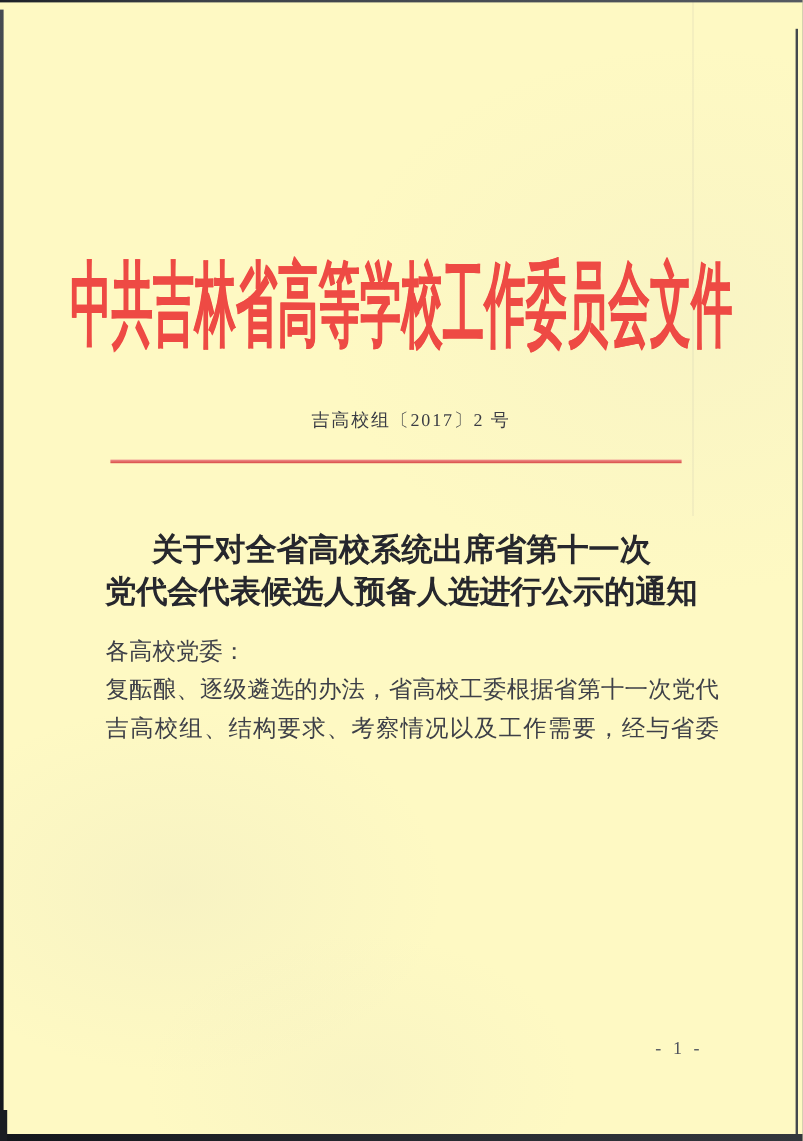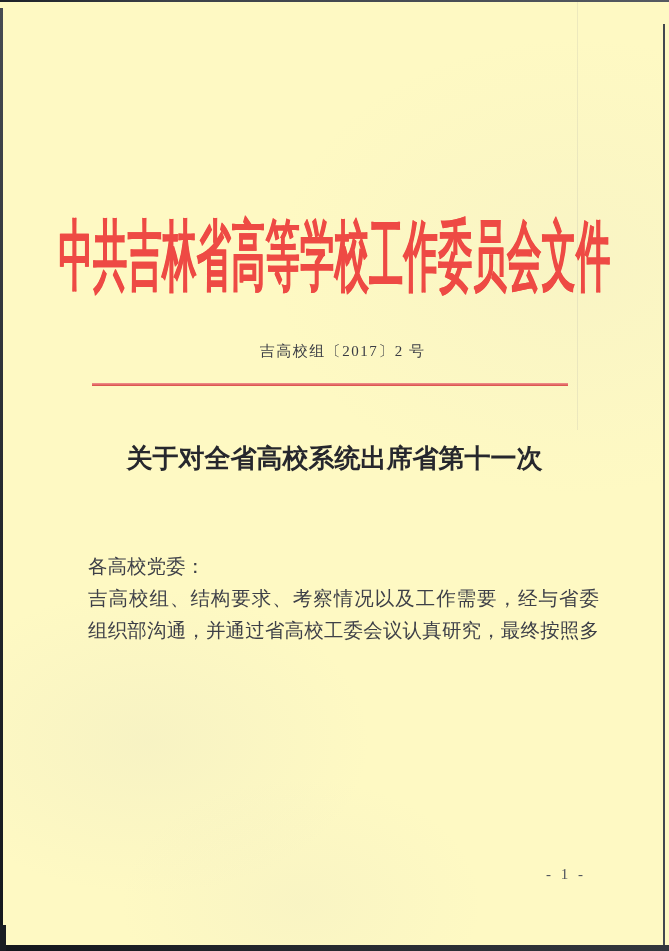--- a/index.html
+++ b/index.html
@@ -73,21 +73,20 @@
     text-align:center;
     font-size:26px; line-height:35px; font-weight:bold;
     color:#26272d;
     letter-spacing:0px;
     margin-top:12px;
   }
   .body-text {
     position:absolute; top:528px; left:88px; width:511px;
     font-size:19.5px;
     color:#3e4048;
-    margin-top:23px;
   }
   .body-line {
     height:32px; line-height:32px;
     text-align:justify;
     text-align-last:justify;
     text-justify:inter-ideograph;
   }
   .body-line.salutation {
     text-align:left; text-align-last:left;
   }
@@ -109,26 +108,27 @@
   <div class="scan-fold-line"></div>
 
   <div class="letterhead">中共吉林省高等学校工作委员会文件</div>
 
   <div class="doc-number">吉高校组〔2017〕2 号</div>
 
   <div class="red-divider"></div>
 
   <div class="doc-title">
     <div>关于对全省高校系统出席省第十一次</div>
+    <div>党代会代表候选人预备人选进行公示的通知</div>
   </div>
 
   <div class="body-text">
     <div class="body-line salutation">各高校党委：</div>
+    <div class="body-line">复酝酿、逐级遴选的办法，省高校工委根据省第十一次党代</div>
     <div class="body-line">吉高校组、结构要求、考察情况以及工作需要，经与省委</div>
-    <div class="body-line">组织部沟通，并通过省高校工委会议认真研究，最终按照多</div>
   </div>
 
   <div class="page-number">- 1 -</div>
 
   <div class="edge-top"></div>
   <div class="edge-left"></div>
   <div class="edge-right"></div>
   <div class="edge-bottom"></div>
   <div class="edge-corner-bl"></div>
 

